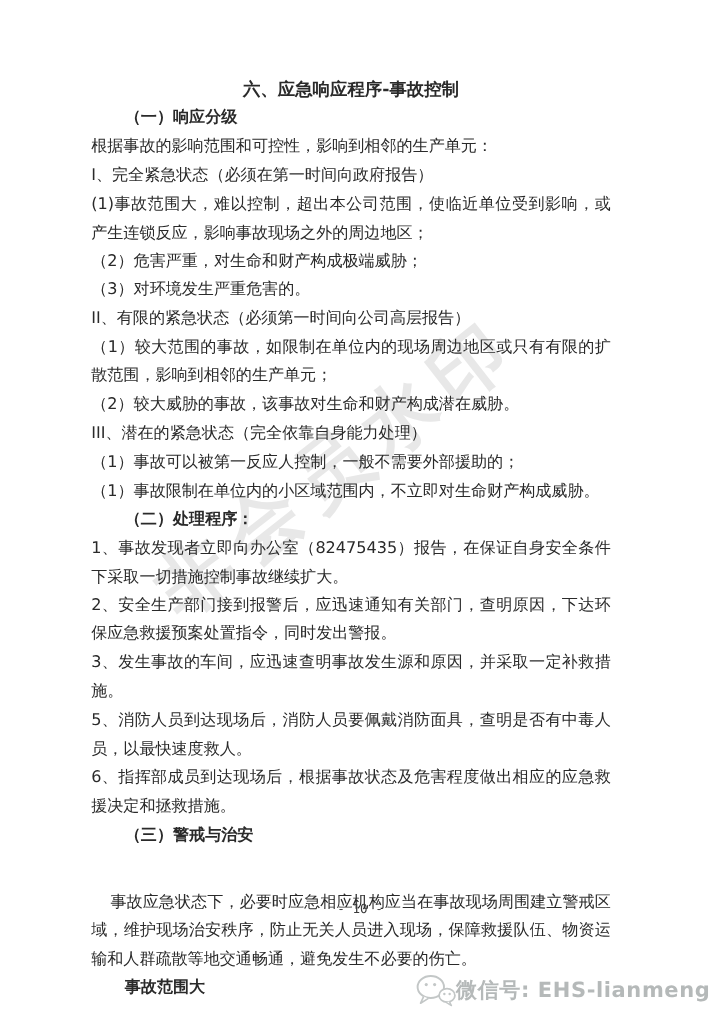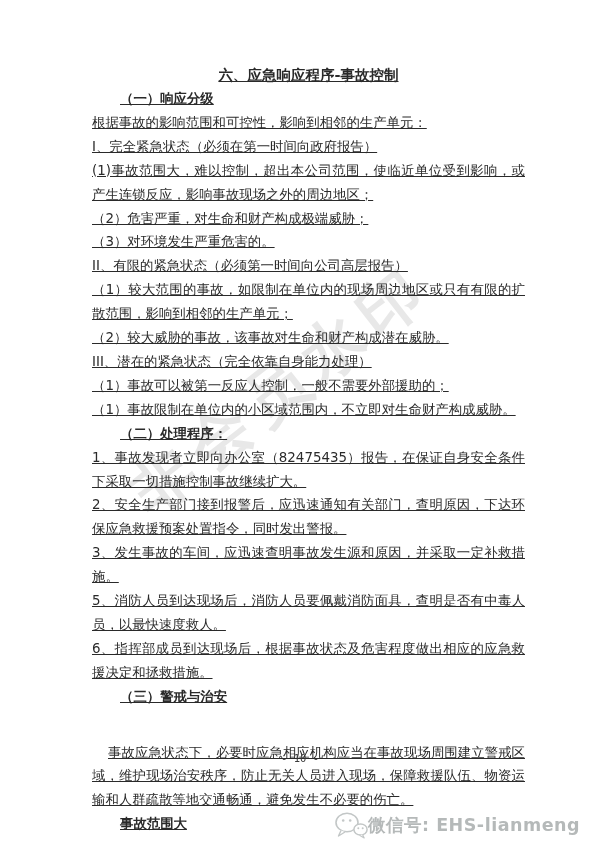--- a/index.html
+++ b/index.html
@@ -19,24 +19,23 @@
     font-size:62px;
     letter-spacing:10px;
     color:#e8e8e8;
     white-space:nowrap;
     z-index:0;
     font-weight:bold;
     user-select:none;
   }
   .content {
     position:absolute;
-    left:92px; top:63px;
+    left:76px; top:63px;
     width:433px;
     z-index:1;
-    text-decoration:underline;
   }
   .doc-title {
     text-align:center;
     font-weight:bold;
     font-size:14.5px;
     line-height:24px;
   }
   .content p {
     margin:0;
     font-size:13.4px;
@@ -51,21 +50,21 @@
     left:0; top:752px;
     width:600px;
     text-align:center;
     font-size:10.5px;
     color:#3a3a3a;
     z-index:1;
     font-family:"DejaVu Sans Mono","Liberation Mono",monospace;
   }
   .footer {
     position:absolute;
-    right:20px; bottom:8px;
+    right:8px; bottom:8px;
     display:flex;
     align-items:center;
     gap:0;
     z-index:1;
     justify-content:space-between;
   }
   .footer .wechat-label {
     color:#b5b9b9;
     font-size:17.5px;
     font-weight:bold;

